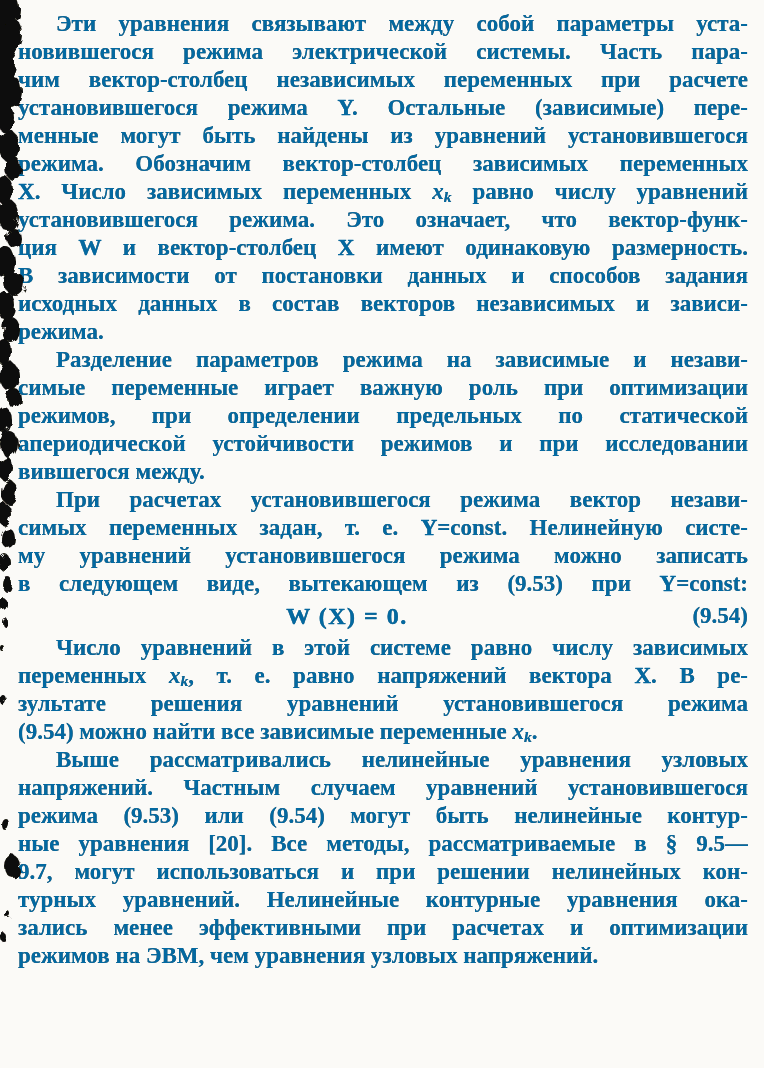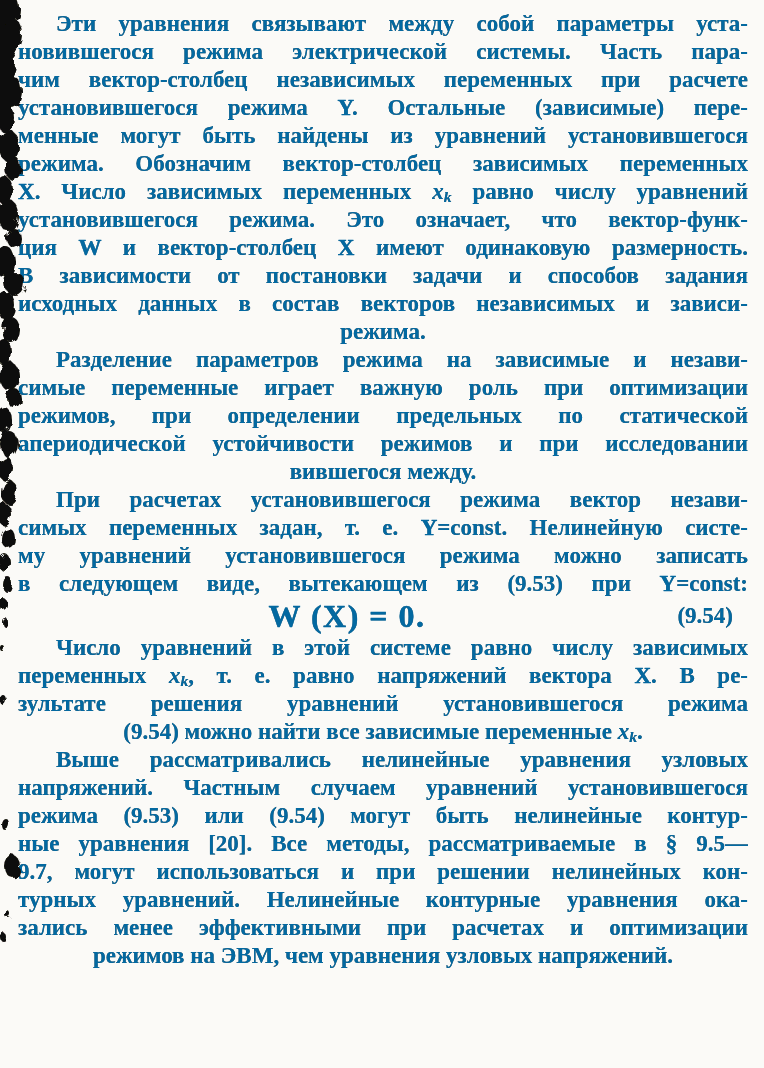--- a/index.html
+++ b/index.html
@@ -27,21 +27,21 @@
     white-space: nowrap;
     text-shadow: 0 0 0.5px rgba(10,8,4,0.65);
   }
   .line.just {
     white-space: normal;
     text-align: justify;
     text-align-last: justify;
   }
   .line.lastline {
     white-space: normal;
-    text-align: center;
+    text-align: left;
   }
   .line.indent { text-indent: 38px; }
   .it { font-style: italic; }
   .sub {
     font-style: italic;
     font-size: 0.68em;
     vertical-align: -0.22em;
     letter-spacing: 0;
   }
   .vec {
@@ -50,28 +50,28 @@
   }
   .formula-line {
     position: relative;
     height: 36px;
     line-height: 36px;
     text-align: center;
     white-space: nowrap;
   }
   .formula {
     font-weight: 700;
-    font-size: 32px;
+    font-size: 24px;
     letter-spacing: 1.5px;
     margin-right: 72px;
     -webkit-text-stroke: 0.35px currentColor;
   }
   .eqno {
     position: absolute;
-    right: 15px;
+    right: 0;
     top: 0;
     font-weight: 700;
     font-size: 23px;
   }
   .smudge-overlay {
     position: absolute;
     left: 0;
     top: 0;
     pointer-events: none;
   }
@@ -84,21 +84,21 @@
   <div class="text-block">
       <div class="line just indent"><span>Эти уравнения связывают между собой параметры уста-</span></div>
       <div class="line just"><span>новившегося режима электрической системы. Часть пара-</span></div>
       <div class="line just"><span>чим вектор-столбец независимых переменных при расчете</span></div>
       <div class="line just"><span>установившегося режима </span><span class="vec">Y</span><span>. Остальные (зависимые) пере-</span></div>
       <div class="line just"><span>менные могут быть найдены из уравнений установившегося</span></div>
       <div class="line just"><span>режима. Обозначим вектор-столбец зависимых переменных</span></div>
       <div class="line just"><span class="vec">X</span><span>. Число зависимых переменных </span><span class="it">x</span><span class="sub">k</span><span> равно числу уравнений</span></div>
       <div class="line just"><span>установившегося режима. Это означает, что вектор-функ-</span></div>
       <div class="line just"><span>ция </span><span class="vec">W</span><span> и вектор-столбец </span><span class="vec">X</span><span> имеют одинаковую размерность.</span></div>
-      <div class="line just"><span>В зависимости от постановки задачи и способов задания</span></div>
+      <div class="line just"><span>В зависимости от постановки данных и способов задания</span></div>
       <div class="line just"><span>исходных данных в состав векторов независимых и зависи-</span></div>
       <div class="line lastline"><span>режима.</span></div>
       <div class="line just indent"><span>Разделение параметров режима на зависимые и незави-</span></div>
       <div class="line just"><span>симые переменные играет важную роль при оптимизации</span></div>
       <div class="line just"><span>режимов, при определении предельных по статической</span></div>
       <div class="line just"><span>апериодической устойчивости режимов и при исследовании</span></div>
       <div class="line lastline"><span>вившегося между.</span></div>
       <div class="line just indent"><span>При расчетах установившегося режима вектор незави-</span></div>
       <div class="line just"><span>симых переменных задан, т. е. </span><span class="vec">Y</span><span>=const. Нелинейную систе-</span></div>
       <div class="line just"><span>му уравнений установившегося режима можно записать</span></div>

